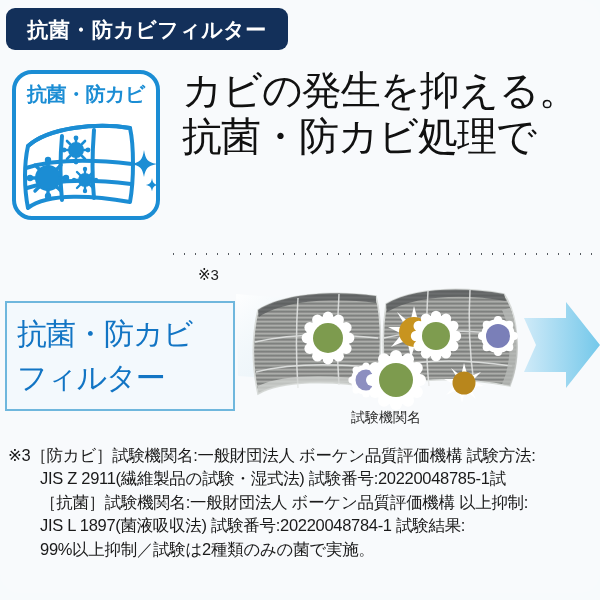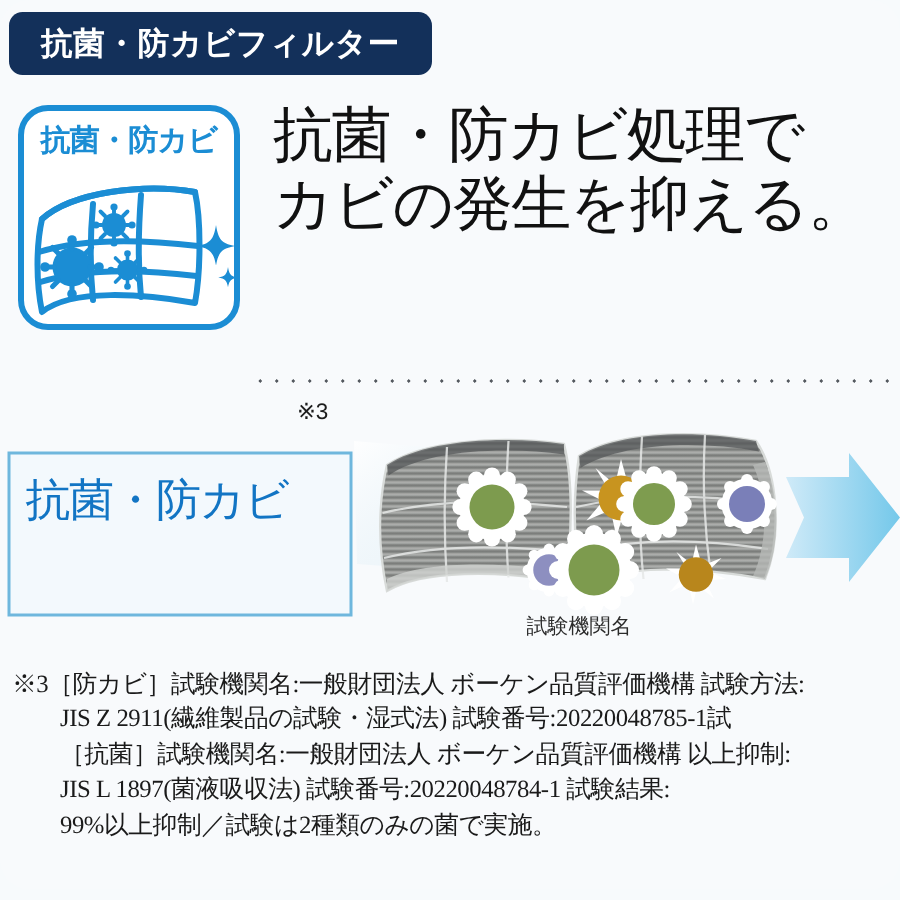--- a/index.html
+++ b/index.html
@@ -112,21 +112,21 @@
   }
 
   
   .notes{
     position:absolute;left:0;top:444px;width:600px;
     font-size:16.5px;
     line-height:1.42;
     color:#1a1a1a;
     letter-spacing:-0.3px;
   }
-  .note-block{margin:0;padding:0;font-family:Liberation Serif, serif;}
+  .note-block{margin:0;padding:0;}
   .note-line{white-space:nowrap;}
   .note-line.first{padding-left:8px;}
   .note-line.cont{padding-left:40px;}
 </style>
 </head>
 <body>
 
 <div id="root">
 
   <div class="header-badge">
@@ -202,34 +202,35 @@
           </g>
           <g fill="#1b8dd4">
             <path d="M126,34 C127.6,44 130,46.5 139,48 C130,49.6 127.6,52 126,61 C124.4,52 122,49.6 113,48 C122,46.5 124.4,44 126,34 Z"></path>
             <path d="M134,62 C134.8,67 136,68.3 140.5,69 C136,69.8 134.8,71 134,75.5 C133.2,71 132,69.8 127.5,69 C132,68.3 133.2,67 134,62 Z"></path>
           </g>
         </svg>
       </div>
     </div>
 
     <div class="headline">
+      <div class="hl">カビの発生を抑える。</div>
       <div class="hl">抗菌・防カビ処理で</div>
-      <div class="hl">カビの発生を抑える。</div>
     </div>
 
   </div>
 
   <div class="divider"></div>
 
   <div class="mid">
 
     <div class="note-mark">※3</div>
 
     <div class="filter-label-box">
       <div class="fl fl1">抗菌・防カビ</div>
+      <div class="fl fl2">フィルター</div>
     </div>
 
     <div class="photo">
       <svg width="364" height="130" viewBox="0 0 364 130">
         <defs>
           <linearGradient id="meshA" x1="0" y1="0" x2="0" y2="1">
             <stop offset="0%" stop-color="#8d8f8d"></stop>
             <stop offset="35%" stop-color="#a9aaa7"></stop>
             <stop offset="70%" stop-color="#8a8c8a"></stop>
             <stop offset="100%" stop-color="#767876"></stop>

